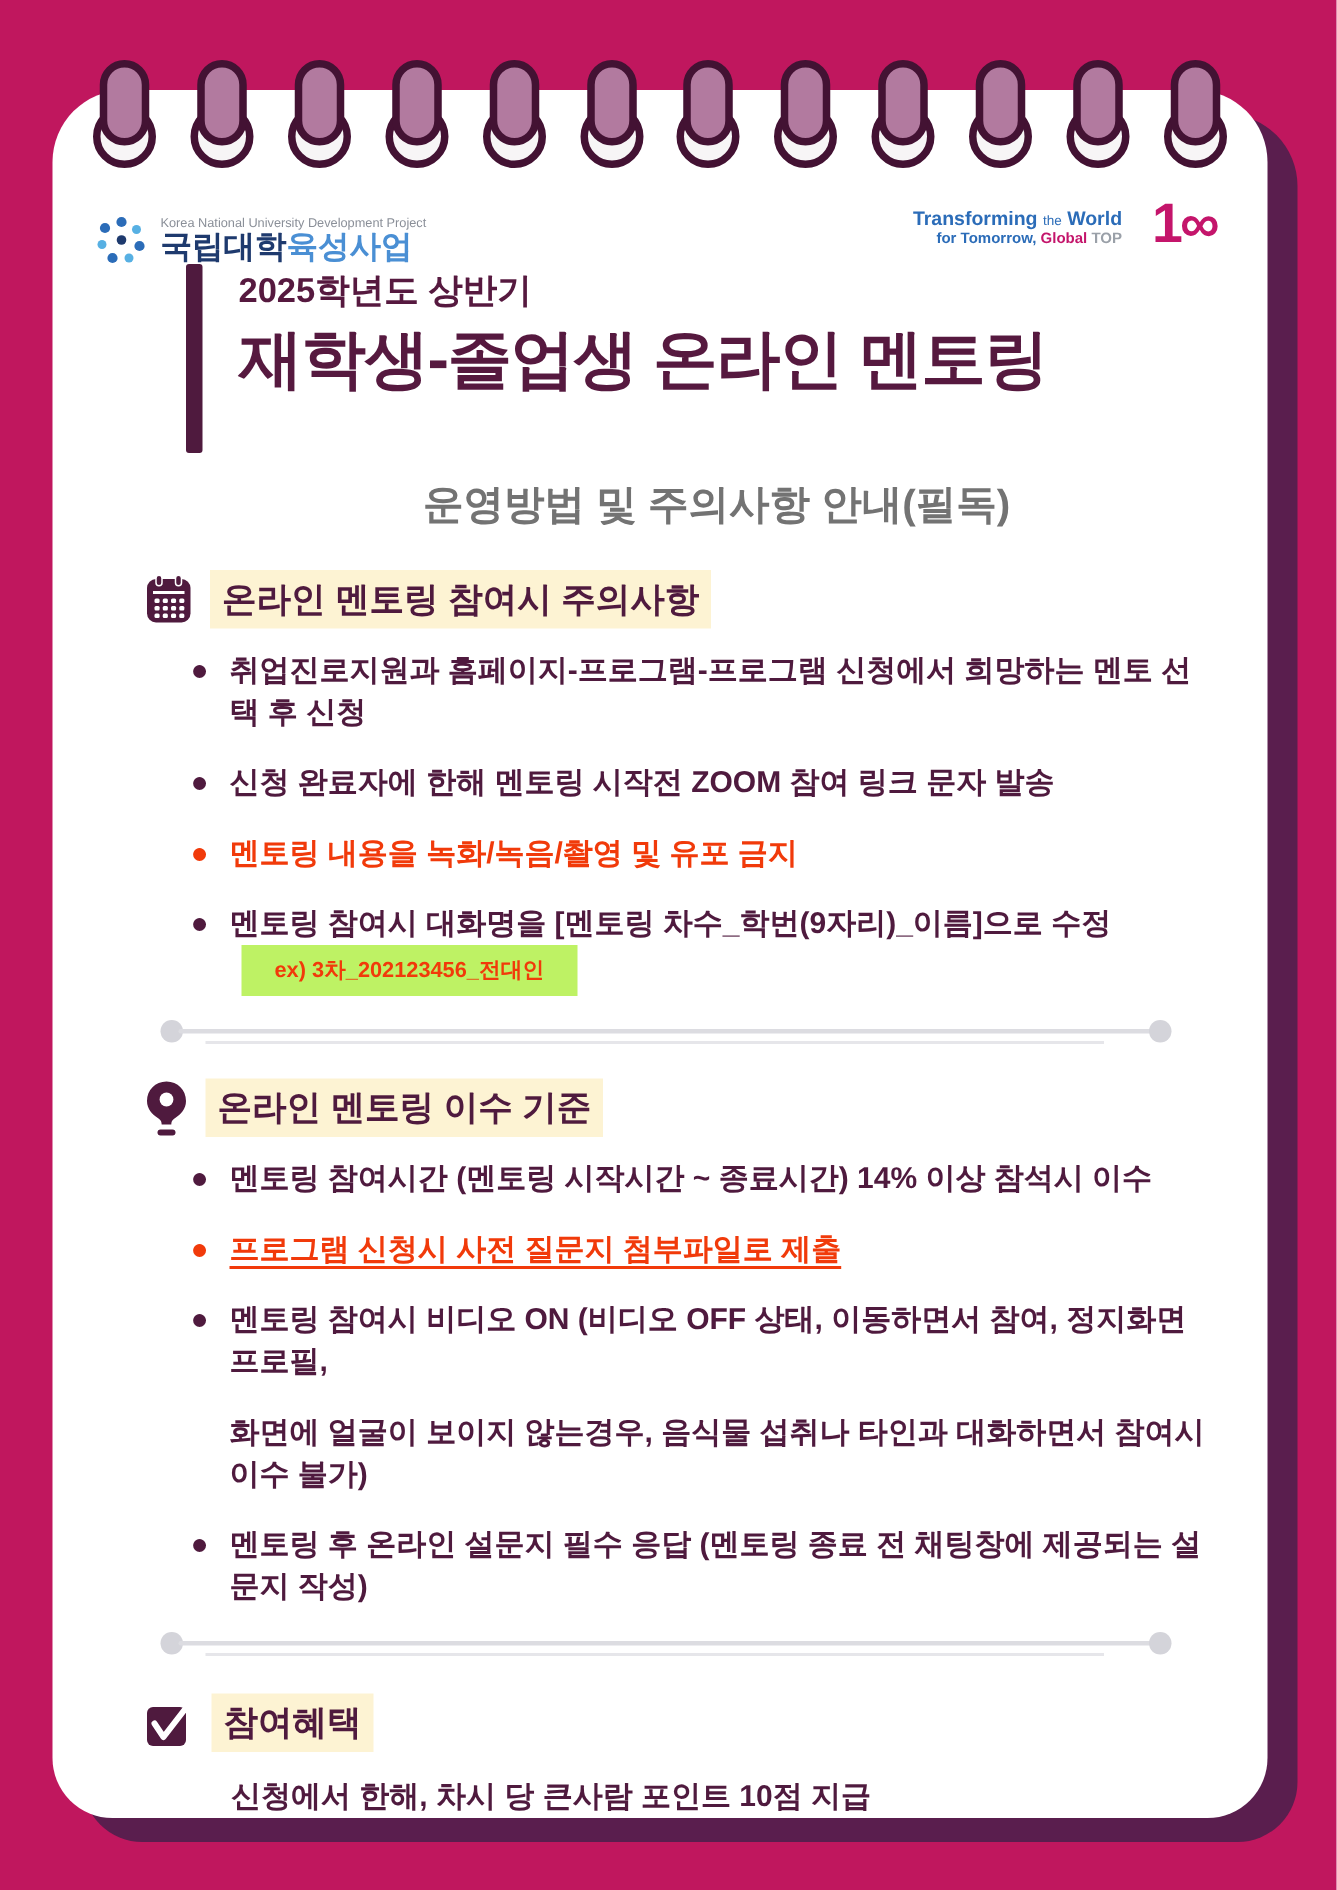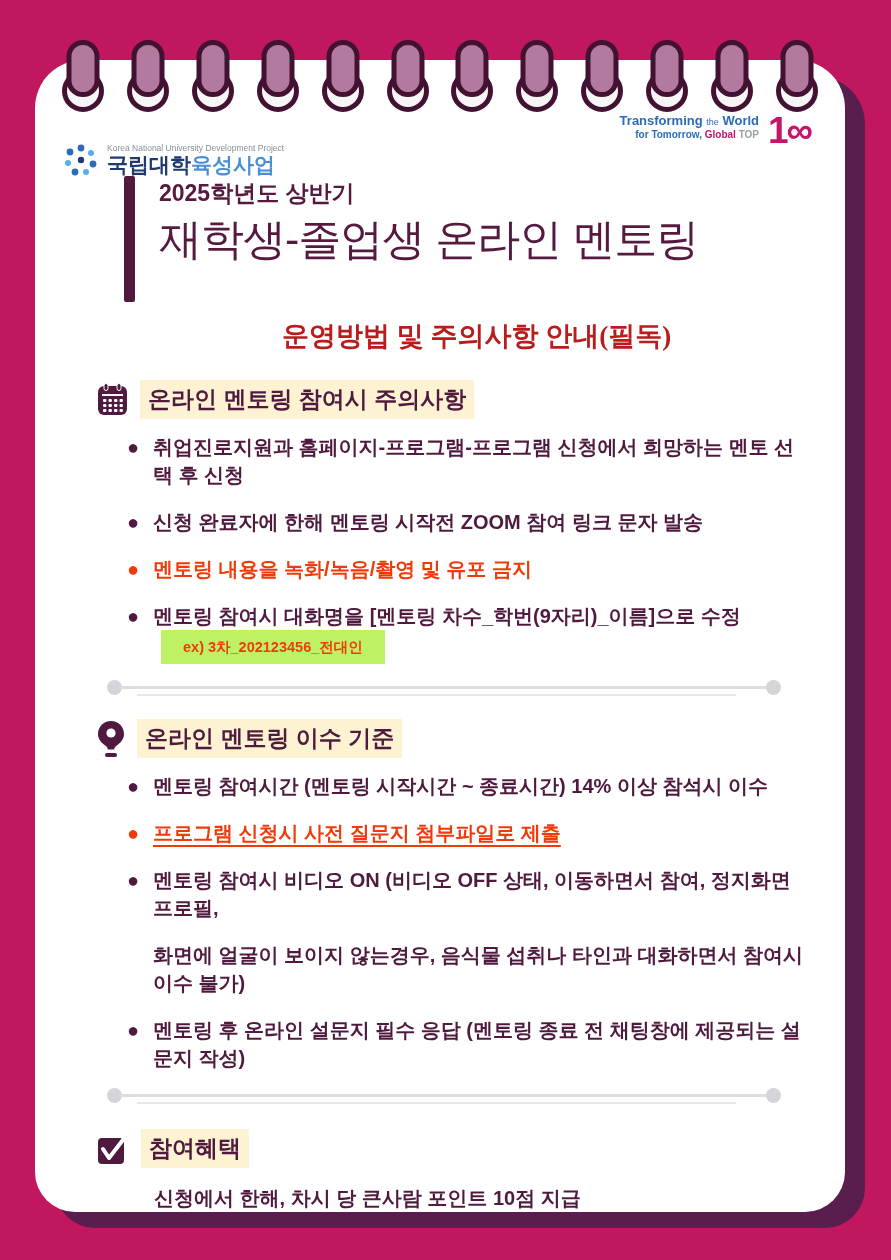--- a/index.html
+++ b/index.html
@@ -24,36 +24,36 @@
   .ring .pin{position:absolute;top:0;left:50%;transform:translateX(-50%);width:33px;height:57px;border-radius:17px;background:#b27a9f;border:5px solid #431233;box-sizing:border-box;}
 
   
   .logo-row{display:flex;justify-content:space-between;align-items:flex-start;height:58px;margin-top:2px;}
   .knudp{display:flex;align-items:center;gap:7px;margin-top:33px;}
   .knudp .txt{display:flex;flex-direction:column;line-height:1.1;}
   .knudp .en{font-size:8.5px;color:#8a8f98;letter-spacing:0;}
   .knudp .kr{font-size:21px;font-weight:800;}
   .knudp .kr .b{color:#1e3a6e;}
   .knudp .kr .l{color:#4a8fd4;font-weight:700;}
-  .gtop{display:flex;align-items:flex-start;gap:9px;margin-top:6px;}
+  .gtop{display:flex;align-items:flex-end;gap:20px;margin-top:24px;}
   .gtop .lines{display:flex;flex-direction:column;align-items:flex-end;line-height:1.15;}
   .gtop .l1{font-size:13px;font-weight:800;color:#2b6cb8;}
   .gtop .l1 .sm{font-size:9px;font-weight:400;color:#2b6cb8;}
   .gtop .l2{font-size:10px;font-weight:700;color:#2b6cb8;}
   .gtop .l2 .mag{color:#c4156b;font-weight:800;}
   .gtop .l2 .gry{color:#9aa0a8;font-weight:600;}
   .gtop .num{font-size:37px;font-weight:800;color:#c4156b;line-height:0.9;letter-spacing:-2px;}
 
   
   .title-block{display:flex;margin-top:10px;}
   .title-bar{width:11px;background:#4f1a3e;border-radius:2px;margin-left:62px;height:126px;flex:none;}
   .title-texts{margin-left:24px;}
   .kicker{font-size:23px;font-weight:800;color:#56193f;margin-top:2px;}
-  .main-title{font-size:43px;font-weight:400;color:#56193f;letter-spacing:-1px;margin-top:2px;text-align:center;}
-  .subtitle{font-size:27px;font-weight:800;color:#b91c1c;margin:16px 0 0 220px;font-family:Liberation Serif, serif;}
+  .main-title{font-size:43px;font-weight:700;color:#56193f;letter-spacing:-1px;margin-top:2px;text-align:center;}
+  .subtitle{font-size:27px;font-weight:800;color:#737373;margin:16px 0 0 220px;}
 
   
   .section-head{display:flex;align-items:center;gap:12px;margin-left:35px;}
   .section-head .ttl{background:#fdf3d3;color:#4f1a3e;font-size:23px;font-weight:800;padding:4px 8px;text-align:right;}
   .bullets{margin:14px 0 0 65px;}
   .bullet{display:flex;align-items:flex-start;margin-bottom:19px;font-size:20px;font-weight:700;color:#4f1a3e;line-height:28px;}
   .bullet .dot{width:26px;flex:none;font-size:20px;}
   .bullet.sub .dot{visibility:hidden;}
   .bullet.red{color:#f13a0a;}
   .bullet.red .dot{color:#f13a0a;}

